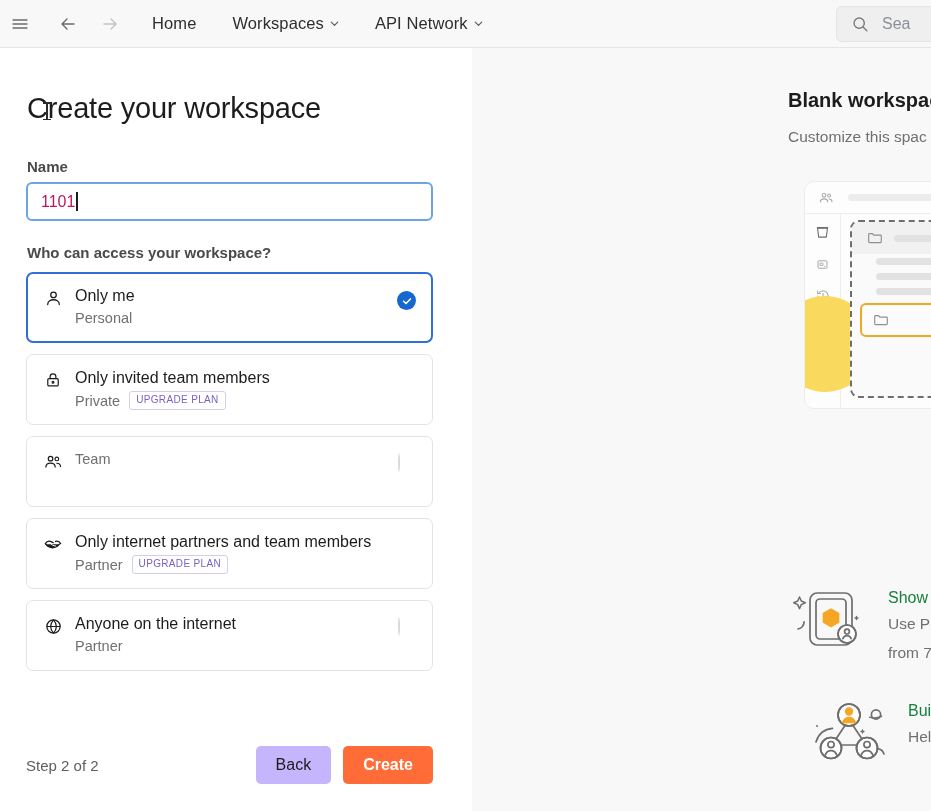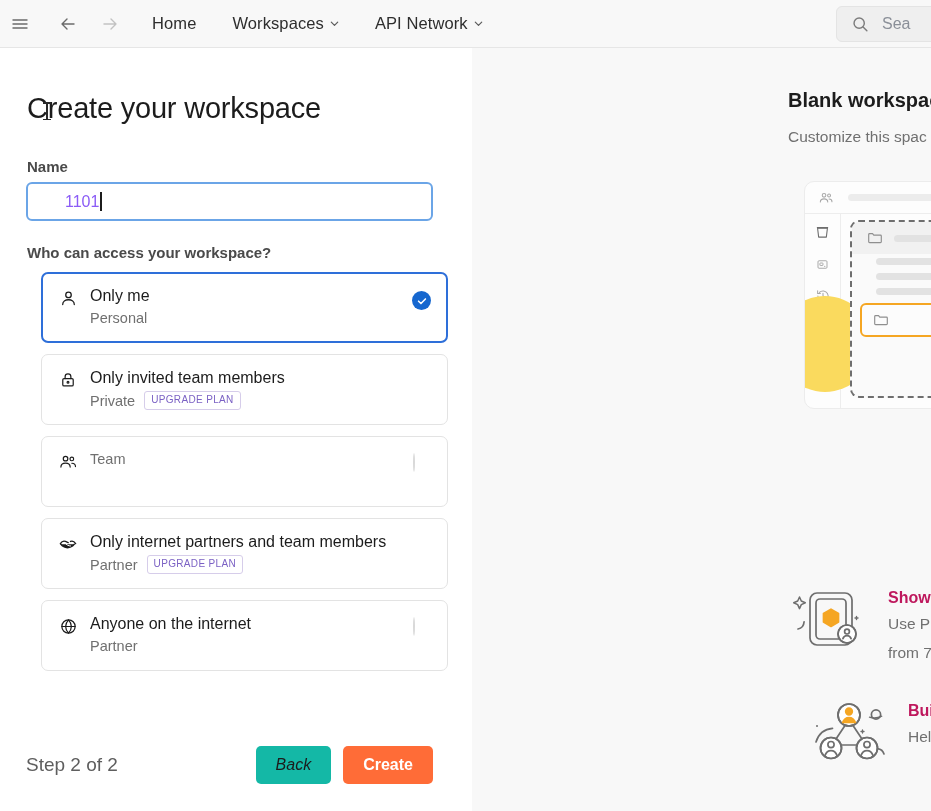--- a/index.html
+++ b/index.html
@@ -120,22 +120,21 @@
     width: 407px; height: 39px;
     border: 2px solid #6ba5e7;
     border-radius: 6px;
     background: #fff;
     display: flex;
     align-items: center;
     padding-left: 13px;
   }
   #name-input-value {
     font-size: 16px;
-    color: #8b5cf6;
-    margin-left: 24px;
+    color: #be185d;
   }
   #name-caret {
     width: 1.5px;
     height: 19px;
     background: #1c1c1c;
     margin-left: 1px;
   }
 
   #access-label {
     position: absolute;
@@ -153,21 +152,20 @@
   }
   .option-card {
     position: relative;
     width: 407px;
     border: 1px solid #e3e3e3;
     border-radius: 7px;
     background: #fff;
     margin-bottom: 11px;
     padding: 13px 16px 14px 16px;
     min-height: 71px;
-    margin-left: 15px;
   }
   .option-card.selected {
     border: 2px solid #2e6fd9;
     padding: 12px 15px 13px 15px;
   }
   .opt-row {
     display: flex;
     align-items: flex-start;
     gap: 12px;
   }
@@ -232,34 +230,33 @@
   #footer {
     position: absolute;
     top: 692px; left: 26px;
     width: 407px;
     height: 50px;
     display: flex;
     align-items: center;
     justify-content: space-between;
   }
   #step-text {
-    font-size: 19px;
+    font-size: 15px;
     color: #5e5e5e;
   }
   #footer-buttons { display: flex; gap: 12px; align-items: center; }
   #back-button {
-    background: #14b8a6;
+    background: #c4b5fd;
     border: none;
     border-radius: 5px;
     font-family: inherit;
     font-size: 16px;
     color: #1c1c1c;
     padding: 10px 20px;
     height: 38px;
-    font-style: italic;
   }
   #create-button {
     background: #ff6c37;
     border: none;
     border-radius: 5px;
     font-family: inherit;
     font-size: 16px;
     font-weight: bold;
     color: #ffffff;
     padding: 10px 20px;
@@ -379,22 +376,22 @@
     display: flex;
     gap: 18px;
     align-items: flex-start;
   }
   #feature-showcase { top: 537px; left: 316px; }
   #feature-build    { top: 650px; left: 336px; }
   .feature-art { width: 82px; height: 72px; flex: none; }
   .feature-copy { display: flex; flex-direction: column; gap: 5px; padding-top: 4px; }
   .feature-title {
     font-size: 16px;
-    font-weight: bold;
-    color: #be185d;
+    font-weight: normal;
+    color: #15803d;
     white-space: nowrap;
   }
   .feature-desc {
     font-size: 15.5px;
     color: #707070;
     line-height: 24px;
     white-space: nowrap;
   }
 </style>
 </head>

